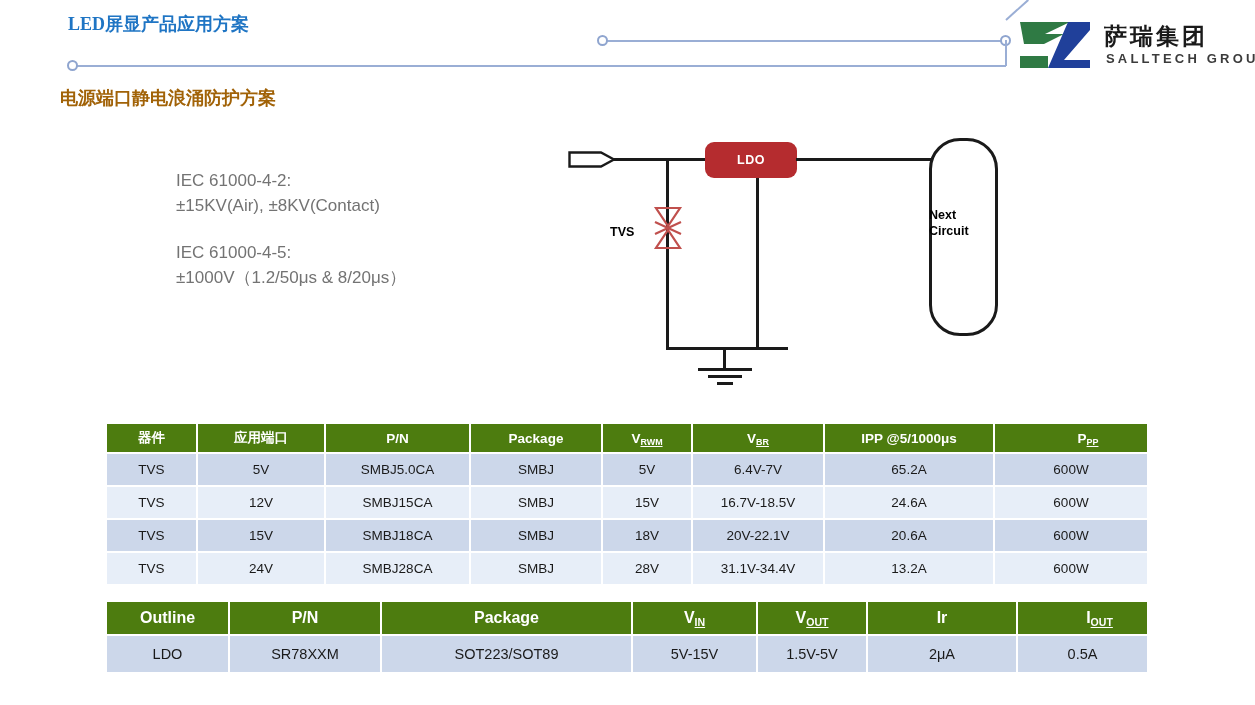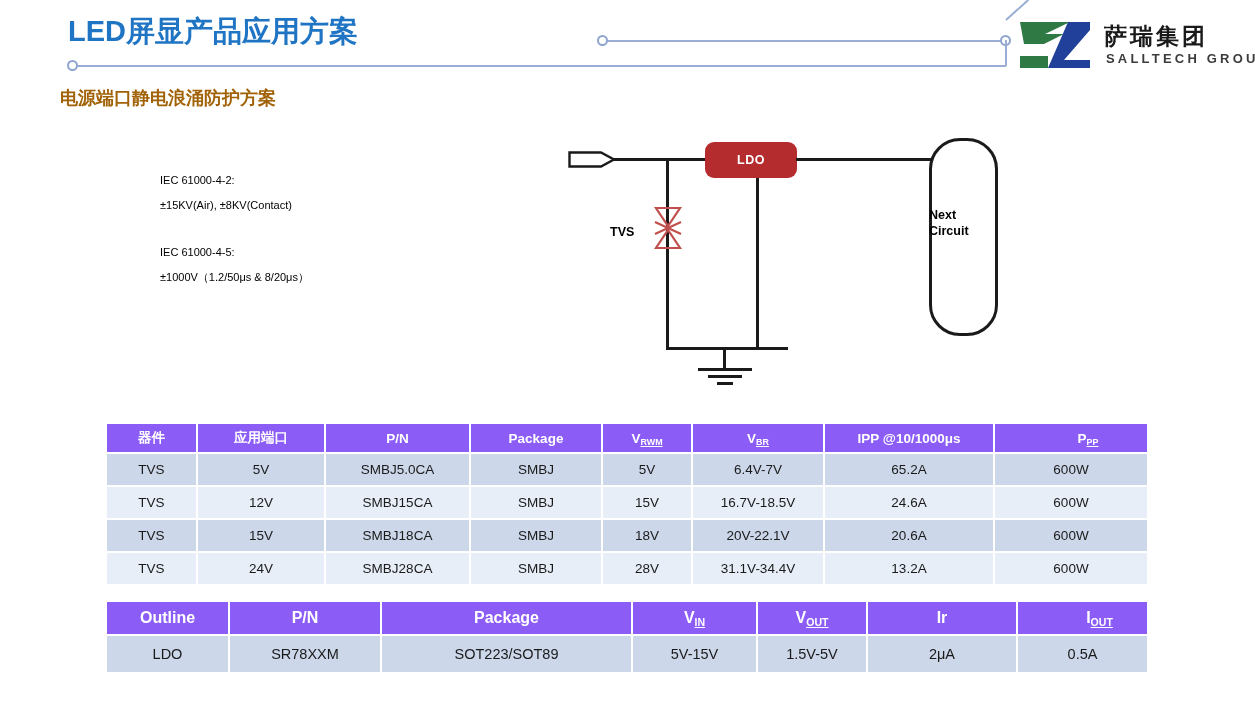--- a/index.html
+++ b/index.html
@@ -17,25 +17,26 @@
 
   
   #header-zone {
     position: absolute;
     left: 0; top: 0;
     width: 1255px; height: 90px;
   }
   #slide-title {
     position: absolute;
     left: 68px; top: 12px;
-    font-size: 29px;
+    font-size: 18px;
     font-weight: bold;
     color: #1f75c4;
     letter-spacing: 0px;
     white-space: nowrap;
+    font-family: Liberation Serif, serif;
   }
   
   .deco-line {
     position: absolute;
     background: #9aaed5;
   }
   .deco-circle {
     position: absolute;
     width: 11px; height: 11px;
     border: 2px solid #8fa5cf;
@@ -108,23 +109,23 @@
     left: 60px; top: 86px;
     font-size: 18px;
     font-weight: bold;
     color: #a16207;
     white-space: nowrap;
   }
 
   
   #spec-block {
     position: absolute;
-    left: 160px; top: 168px;
-    font-size: 11px;
-    color: #000000;
+    left: 176px; top: 168px;
+    font-size: 17px;
+    color: #737373;
     line-height: 25px;
   }
   #spec-block .spec-group { margin-bottom: 22px; }
   #spec-block .spec-line { white-space: nowrap; }
 
   
   #circuit {
     position: absolute;
     left: 550px; top: 130px;
     width: 480px; height: 255px;
@@ -220,21 +221,21 @@
 
   
   .data-table {
     position: absolute;
     border-collapse: collapse;
     table-layout: fixed;
     font-size: 13.5px;
     color: #1a1a1a;
   }
   .data-table th {
-    background: #8b5cf6;
+    background: #4d7c0f;
     color: #ffffff;
     font-weight: bold;
     font-size: 13.5px;
     height: 28px;
     border-right: 2px solid #ffffff;
     border-bottom: 2px solid #ffffff;
     text-align: center;
     padding: 0 2px;
     white-space: nowrap;
   }
@@ -356,21 +357,21 @@
       <col style="width:153px">
   </colgroup>
   <thead>
     <tr>
       <th><span>器件</span></th>
       <th><span>应用端口</span></th>
       <th><span>P/N</span></th>
       <th><span>Package</span></th>
       <th><span>V</span><sub>RWM</sub></th>
       <th><span>V</span><sub>BR</sub></th>
-      <th><span>IPP @10/1000μs</span></th>
+      <th><span>IPP @5/1000μs</span></th>
       <th><span>P</span><sub>PP</sub></th>
     </tr>
   </thead>
   <tbody>
     <tr class="row-odd">
       <td>TVS</td>
       <td>5V</td>
       <td>SMBJ5.0CA</td>
       <td>SMBJ</td>
       <td>5V</td>

